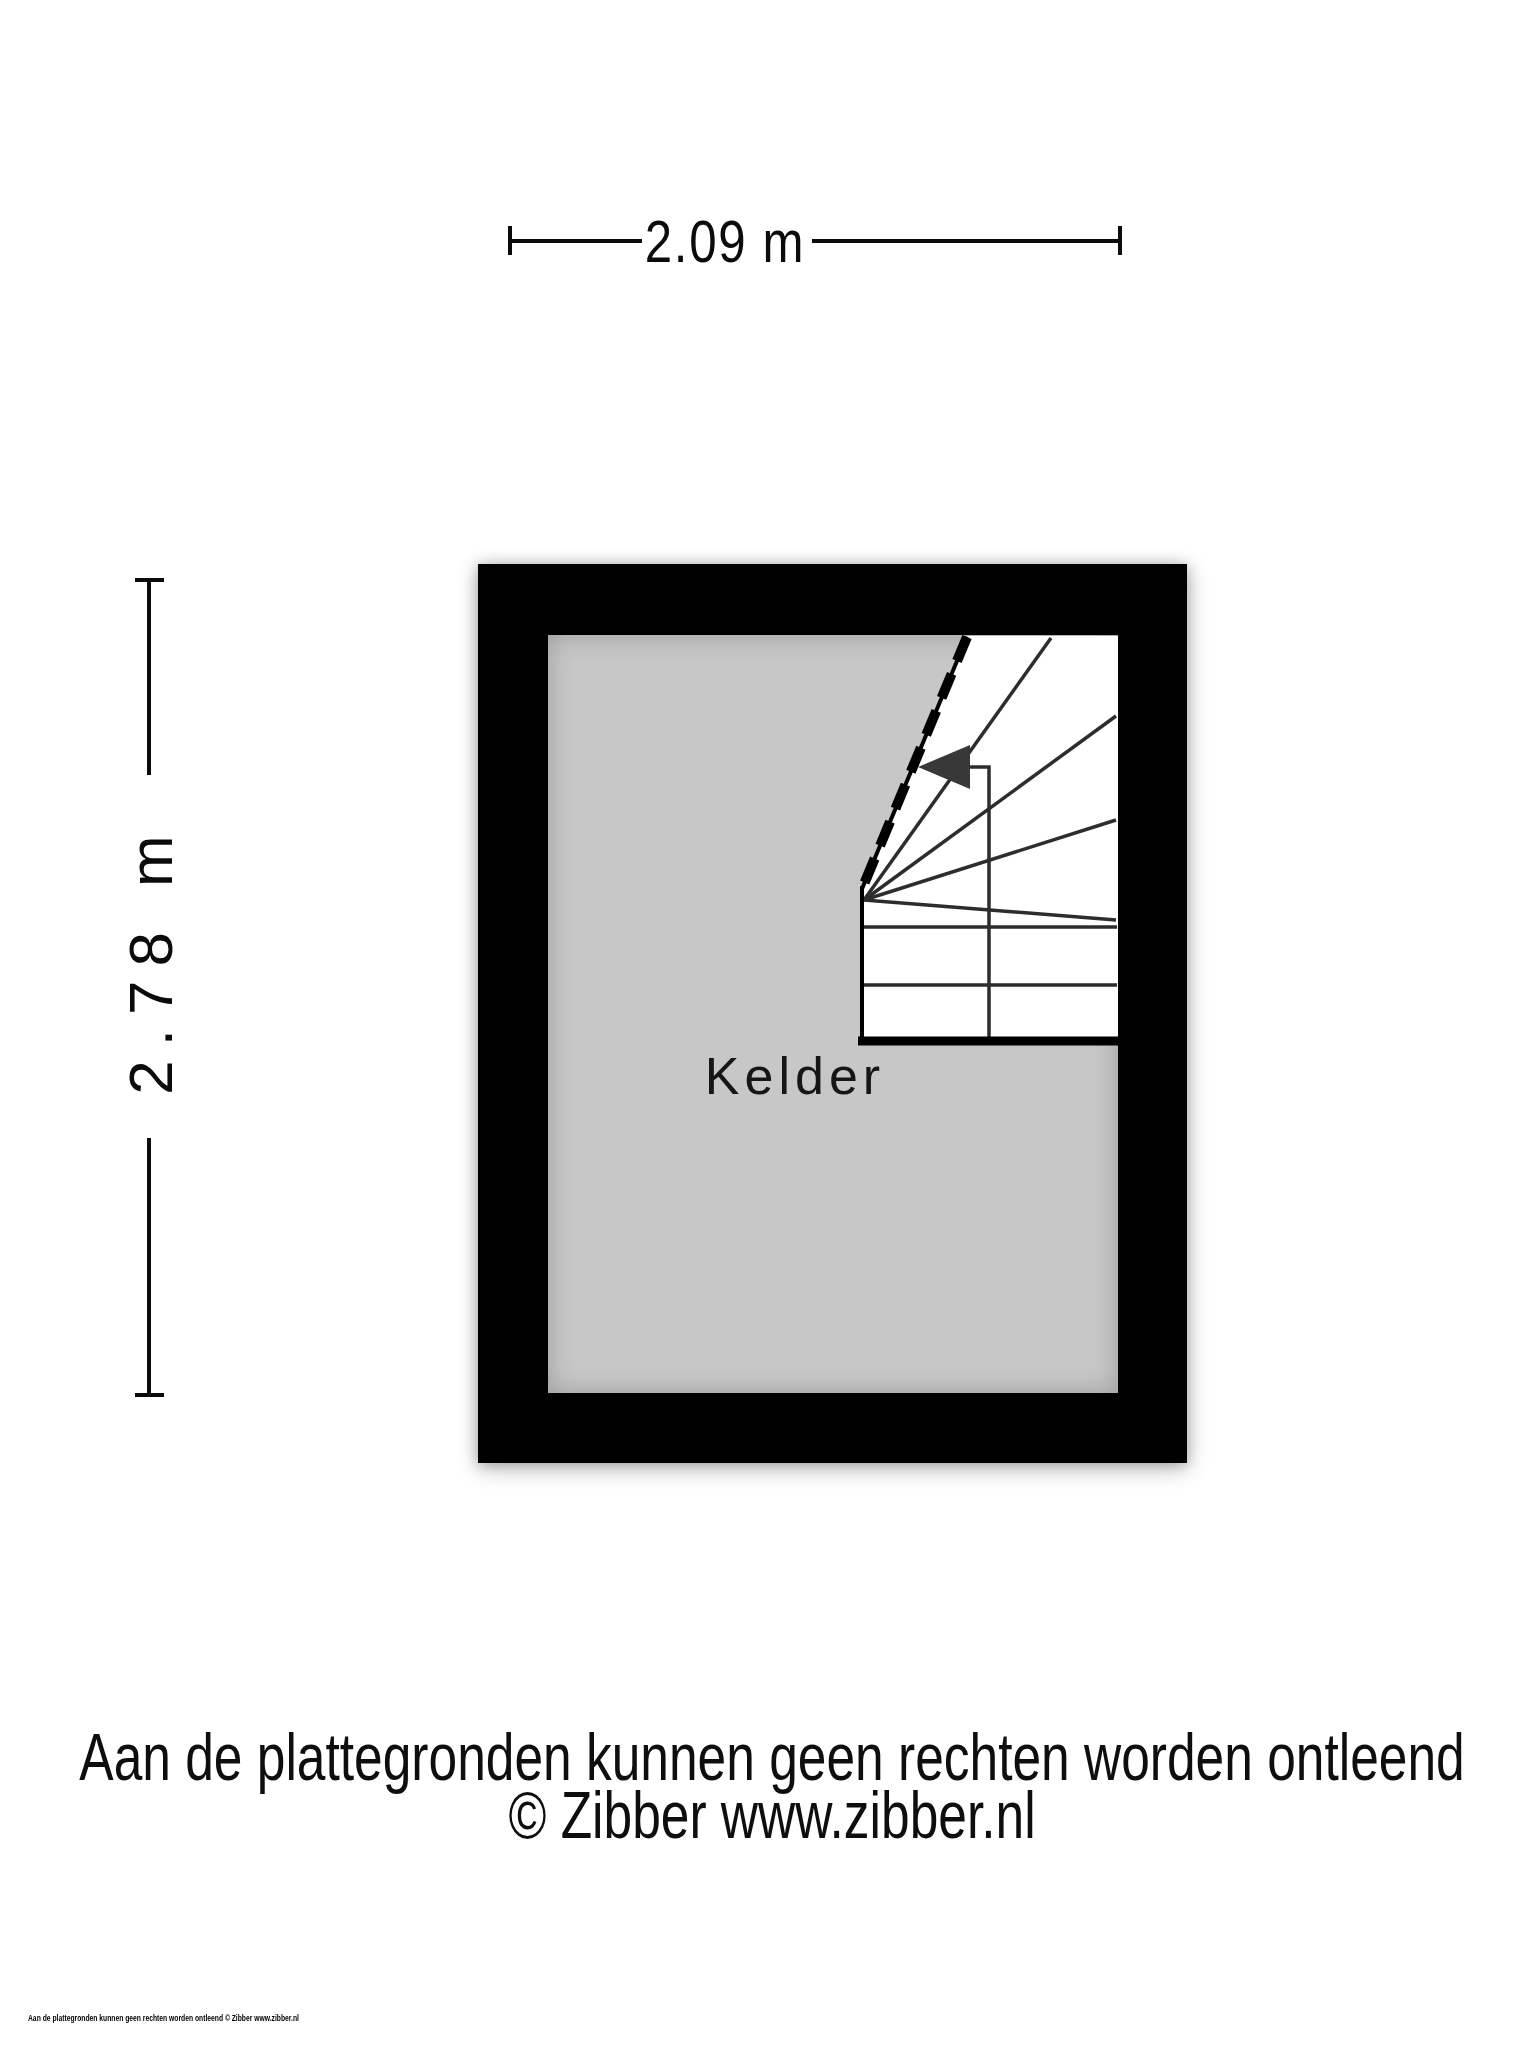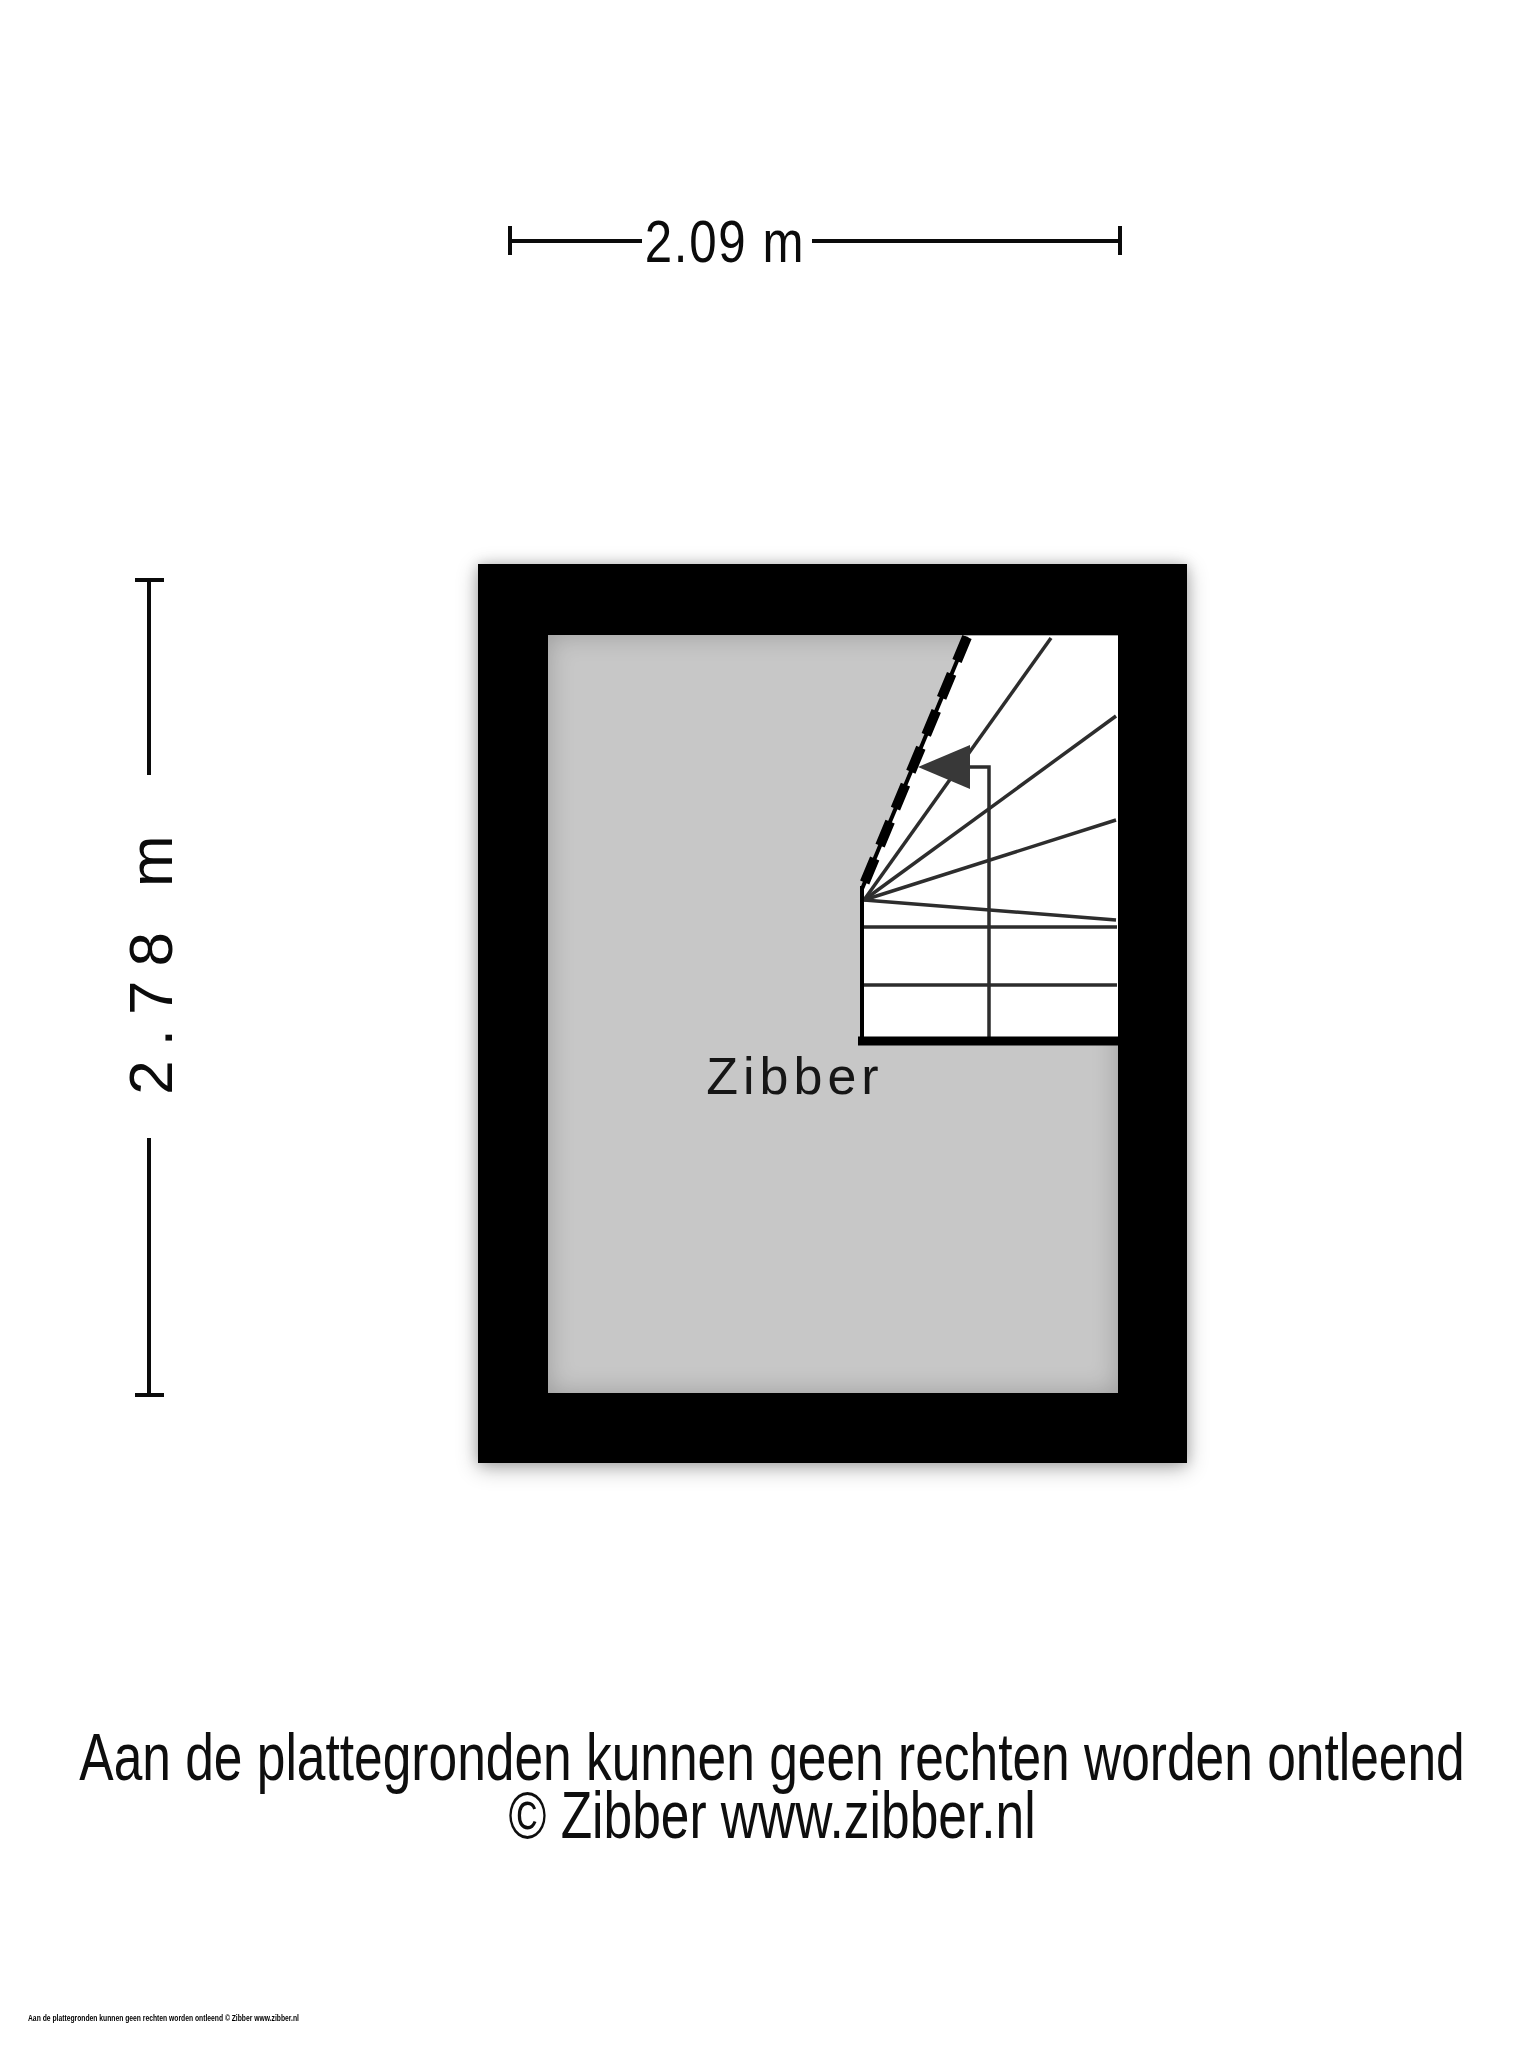--- a/index.html
+++ b/index.html
@@ -94,19 +94,19 @@
 
     <path class="thin" d="M 989 1040 L 989 767 L 924 767"></path>
     <polygon class="arrow-head" points="918,767 970,745 970,789"></polygon>
 
     <line class="edge-solid" x1="967" y1="637" x2="862" y2="889"></line>
     <line class="edge-dashed" x1="967" y1="637" x2="862" y2="889"></line>
     <line class="edge-solid" x1="862" y1="886" x2="862" y2="1041"></line>
     <line class="edge-thick" x1="858" y1="1041" x2="1118" y2="1041"></line>
   </svg>
 
-  <div class="room-label">Zibber</div>
+  <div class="room-label">Kelder</div>
 
   <div class="footer-line l1">Aan de plattegronden kunnen geen rechten worden ontleend</div>
   <div class="footer-line l2">© Zibber www.zibber.nl</div>
   <div class="micro-line">Aan de plattegronden kunnen geen rechten worden ontleend © Zibber www.zibber.nl</div>
 
 </div>
 
 </body></html>

